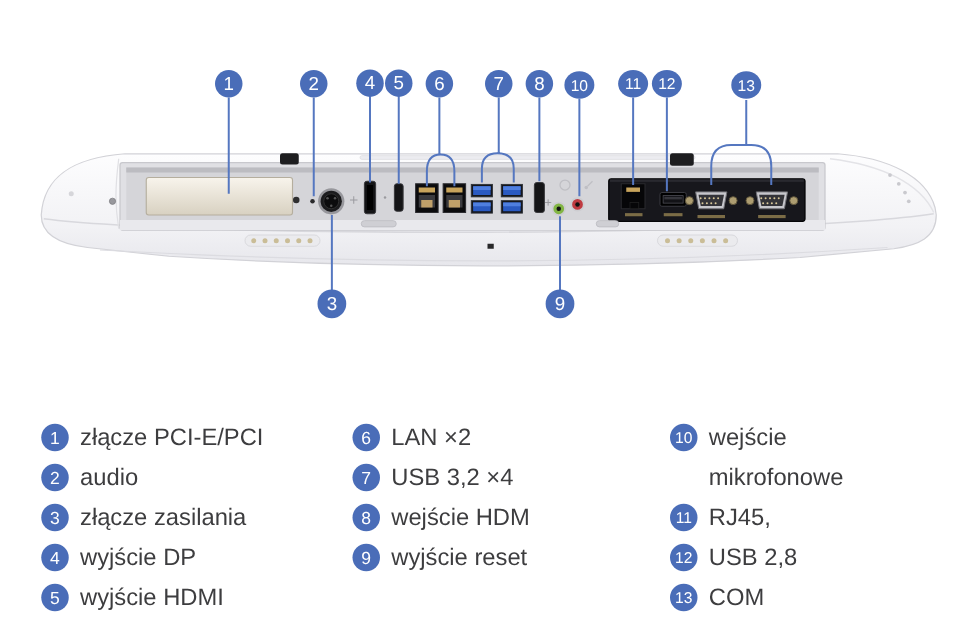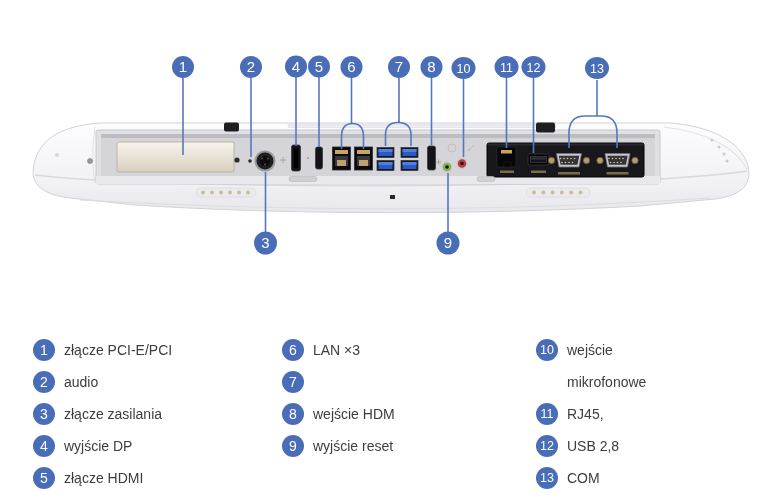--- a/index.html
+++ b/index.html
@@ -18,21 +18,21 @@
   .legend-col-1{left:33px;}
   .legend-col-2{left:282px;}
   .legend-col-3{left:536px;}
   .legend-item{height:32px;display:flex;align-items:center;gap:9px;white-space:nowrap;}
   .badge{
     width:22px;height:22px;border-radius:50%;background:var(--badge-blue);
     color:#fff;display:flex;align-items:center;justify-content:center;
     font-size:14px;flex-shrink:0;line-height:1;
   }
   .badge.wide{font-size:12.5px;}
-  .legend-label{font-size:14px;color:var(--legend-text);line-height:1;}
+  .legend-label{font-size:19px;color:var(--legend-text);line-height:1;}
   .legend-cont{padding-left:31px;}
 </style>
 </head>
 <body>
 
 <div class="stage">
 
   <svg class="diagram-svg" width="773" height="320" viewBox="0 0 773 320">
     <defs>
       <linearGradient id="bodyGrad" x1="0" y1="0" x2="0" y2="1">
@@ -289,31 +289,32 @@
       <div class="legend-item">
         <span class="badge">3</span>
         <span class="legend-label">złącze zasilania</span>
       </div>
       <div class="legend-item">
         <span class="badge">4</span>
         <span class="legend-label">wyjście DP</span>
       </div>
       <div class="legend-item">
         <span class="badge">5</span>
-        <span class="legend-label">złącze HDMI</span>
+        <span class="legend-label">wyjście HDMI</span>
       </div>
     </div>
 
     <div class="legend-col legend-col-2">
       <div class="legend-item">
         <span class="badge">6</span>
-        <span class="legend-label">LAN ×3</span>
+        <span class="legend-label">LAN ×2</span>
       </div>
       <div class="legend-item">
         <span class="badge">7</span>
+        <span class="legend-label">USB 3,2 ×4</span>
       </div>
       <div class="legend-item">
         <span class="badge">8</span>
         <span class="legend-label">wejście HDM</span>
       </div>
       <div class="legend-item">
         <span class="badge">9</span>
         <span class="legend-label">wyjście reset</span>
       </div>
     </div>

